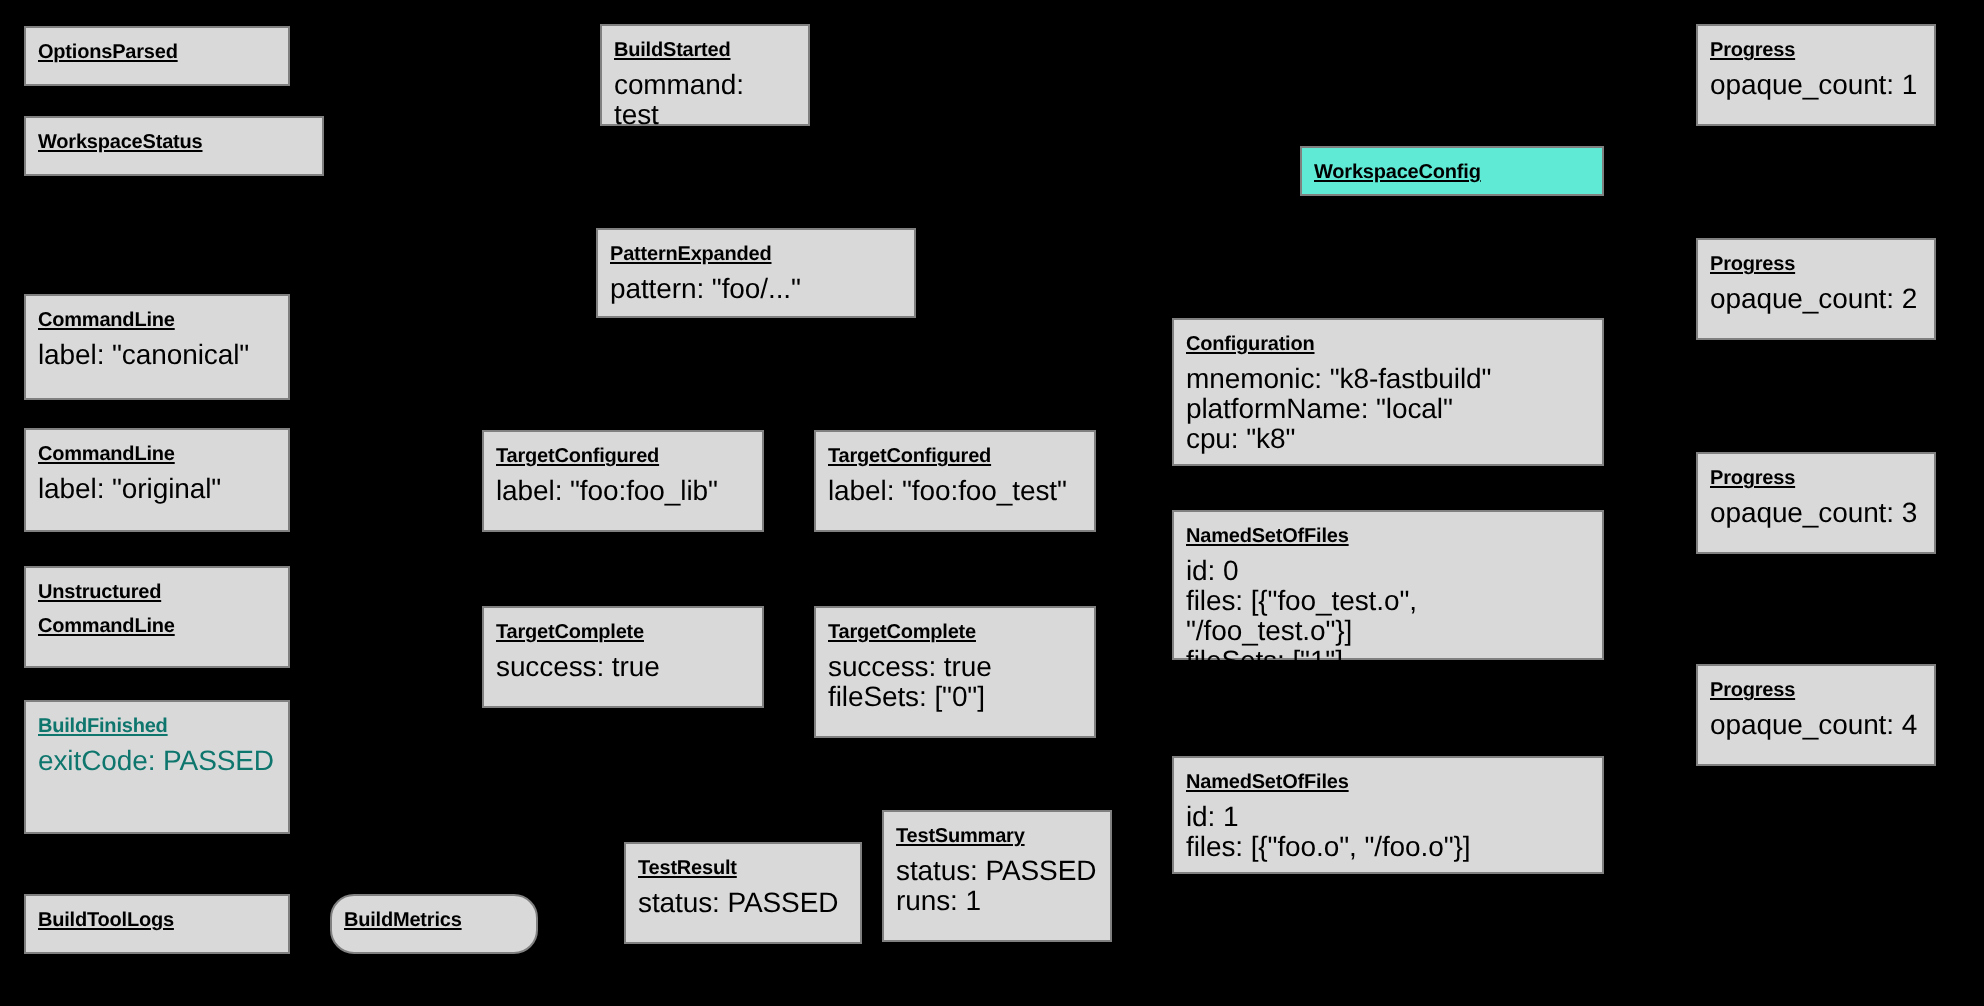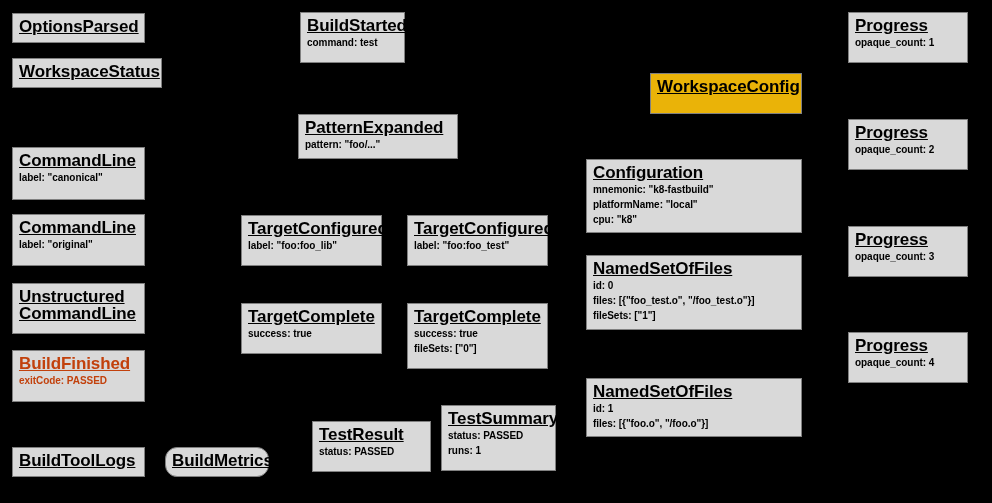--- a/index.html
+++ b/index.html
@@ -18,30 +18,30 @@
   }
   .node {
     position: absolute;
     box-sizing: border-box;
     background: #d9d9d9;
     border: 1px solid #808080;
     padding: 4px 6px 5px 6px;
     color: #000000;
   }
   .node-title {
-    font-size: 17px;
+    font-size: 10px;
     font-weight: bold;
     text-decoration: underline;
     line-height: 17px;
     white-space: pre-line;
     letter-spacing: -0.1px;
   }
   .node-fields {
-    font-size: 10px;
-    font-weight: bold;
+    font-size: 14px;
+    font-weight: normal;
     line-height: 15px;
     white-space: pre-line;
     margin-top: 1px;
     letter-spacing: -0.05px;
   }
   .node-fields:empty {
     display: none;
   }
 </style>
 </head>
@@ -55,21 +55,21 @@
       <div class="node-title">BuildStarted</div>
       <div class="node-fields">command: test</div>
     </div>
     <div class="node" style="left: 848px; top: 12px; width: 120px; height: 51px; background: rgb(217, 217, 217); border-color: rgb(128, 128, 128); color: rgb(0, 0, 0);">
       <div class="node-title">Progress</div>
       <div class="node-fields">opaque_count: 1</div>
     </div>
     <div class="node" style="left: 12px; top: 58px; width: 150px; height: 30px; background: rgb(217, 217, 217); border-color: rgb(128, 128, 128); color: rgb(0, 0, 0);">
       <div class="node-title">WorkspaceStatus</div>
     </div>
-    <div class="node" style="left: 650px; top: 73px; width: 152px; height: 41px; background: #eab308; border-color: rgb(128, 128, 128); color: rgb(0, 0, 0);">
+    <div class="node" style="left: 650px; top: 73px; width: 152px; height: 25px; background: #5eead4; border-color: rgb(128, 128, 128); color: rgb(0, 0, 0);">
       <div class="node-title">WorkspaceConfig</div>
     </div>
     <div class="node" style="left: 298px; top: 114px; width: 160px; height: 45px; background: rgb(217, 217, 217); border-color: rgb(128, 128, 128); color: rgb(0, 0, 0);">
       <div class="node-title">PatternExpanded</div>
       <div class="node-fields">pattern: "foo/..."</div>
     </div>
     <div class="node" style="left: 848px; top: 119px; width: 120px; height: 51px; background: rgb(217, 217, 217); border-color: rgb(128, 128, 128); color: rgb(0, 0, 0);">
       <div class="node-title">Progress</div>
       <div class="node-fields">opaque_count: 2</div>
     </div>
@@ -115,21 +115,21 @@
     </div>
     <div class="node" style="left: 407px; top: 303px; width: 141px; height: 66px; background: rgb(217, 217, 217); border-color: rgb(128, 128, 128); color: rgb(0, 0, 0);">
       <div class="node-title">TargetComplete</div>
       <div class="node-fields">success: true
 fileSets: ["0"]</div>
     </div>
     <div class="node" style="left: 848px; top: 332px; width: 120px; height: 51px; background: rgb(217, 217, 217); border-color: rgb(128, 128, 128); color: rgb(0, 0, 0);">
       <div class="node-title">Progress</div>
       <div class="node-fields">opaque_count: 4</div>
     </div>
-    <div class="node" style="left: 12px; top: 350px; width: 133px; height: 52px; background: rgb(217, 217, 217); border-color: rgb(128, 128, 128); color: #c2410c;">
+    <div class="node" style="left: 12px; top: 350px; width: 133px; height: 67px; background: rgb(217, 217, 217); border-color: rgb(128, 128, 128); color: #0f766e;">
       <div class="node-title">BuildFinished</div>
       <div class="node-fields">exitCode: PASSED</div>
     </div>
     <div class="node" style="left: 586px; top: 378px; width: 216px; height: 59px; background: rgb(217, 217, 217); border-color: rgb(128, 128, 128); color: rgb(0, 0, 0);">
       <div class="node-title">NamedSetOfFiles</div>
       <div class="node-fields">id: 1
 files: [{"foo.o", "/foo.o"}]</div>
     </div>
     <div class="node" style="left: 441px; top: 405px; width: 115px; height: 66px; background: rgb(217, 217, 217); border-color: rgb(128, 128, 128); color: rgb(0, 0, 0);">
       <div class="node-title">TestSummary</div>

